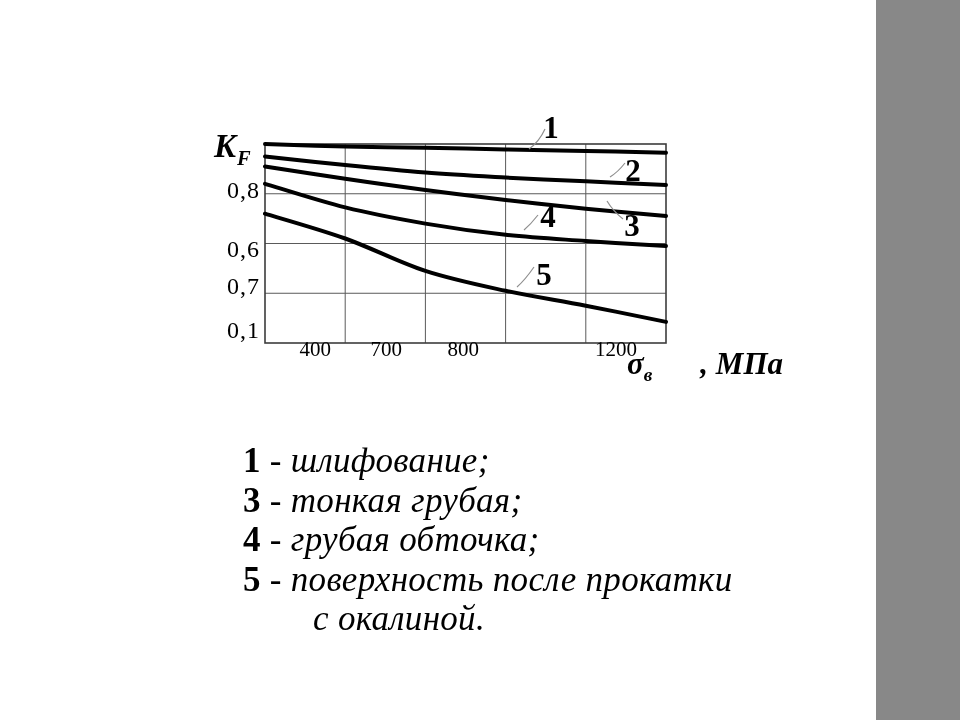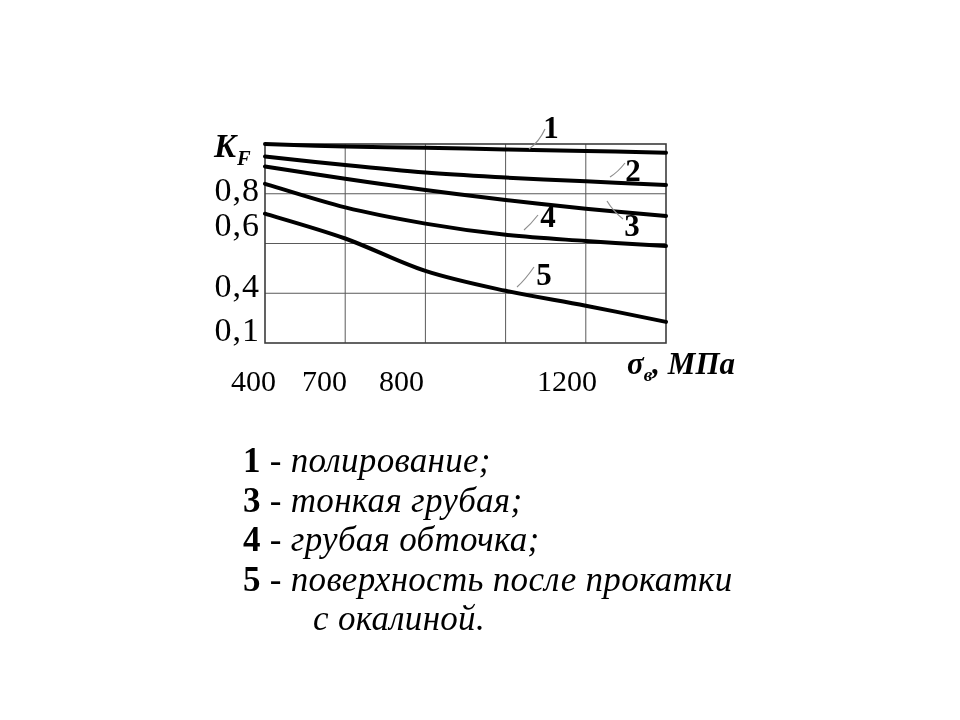--- a/index.html
+++ b/index.html
@@ -1,18 +1,18 @@
 <!DOCTYPE html>
 <html><head>
 <meta charset="utf-8">
 <style>
   html, body { margin: 0; padding: 0; background: #888; }
   .slide {
     position: relative;
-    width: 960px; height: 720px;
+    width: 876px; height: 720px;
     background: #ffffff;
     overflow: hidden;
     font-family: "Liberation Serif", "DejaVu Serif", serif;
     color: #000;
   }
   #chart-svg { position: absolute; left: 0; top: 0; }
   #chart-svg .gridline { stroke: #5a5a5a; stroke-width: 1; }
   #chart-svg .frame { fill: none; stroke: #3c3c3c; stroke-width: 1.6; }
   #chart-svg .curve { fill: none; stroke: #000; stroke-width: 4; stroke-linecap: round; }
   #chart-svg .leader { fill: none; stroke: #8f8f8f; stroke-width: 1.2; }
@@ -22,31 +22,31 @@
   .kf-label {
     left: 214px; top: 128px;
     font-size: 33px; font-style: italic; font-weight: bold;
     letter-spacing: 1px;
   }
   .kf-label sub, .sigma-label sub {
     font-size: 0.62em; line-height: 0;
   }
   .ytick {
     width: 70px; left: 190px; height: 34px; line-height: 34px;
-    text-align: right; font-size: 34px; letter-spacing: 1px;
+    text-align: right; font-size: 24px; letter-spacing: 1px;
   }
   .xtick {
-    width: 100px; height: 32px; line-height: 32px; top: 365px;
-    text-align: left; font-size: 30px;
+    width: 100px; height: 32px; line-height: 32px; top: 333px;
+    text-align: right; font-size: 21px;
   }
   .sigma-label {
     left: 627px; top: 346px;
     font-size: 31px; font-style: italic; font-weight: bold;
   }
-  .sigma-label .unit { font-weight: bold; }
+  .sigma-label .unit { font-weight: bold; margin-left: 48px; }
 
   .curve-num {
     width: 30px; height: 34px; line-height: 34px;
     text-align: center; font-size: 31px; font-weight: bold;
   }
 
   .legend {
     left: 243px; top: 441px;
     font-size: 35px; line-height: 39.5px;
     letter-spacing: 0.3px;
@@ -83,38 +83,38 @@
     <path class="leader" d="M529,149 Q539,142 545,129"></path>
     <path class="leader" d="M610,177 Q618,172 625,163"></path>
     <path class="leader" d="M607,201 Q613,211 623,219"></path>
     <path class="leader" d="M524,230 Q531,224 538,215"></path>
     <path class="leader" d="M517,287 Q525,280 534,267"></path>
   </svg>
 
   <div class="abs kf-label"><span>K</span><sub>F</sub></div>
 
   <div class="abs ytick" style="top:173px">0,8</div>
-  <div class="abs ytick" style="top:208px">0,6</div>
-  <div class="abs ytick" style="top:269px">0,4</div>
+  <div class="abs ytick" style="top:232px">0,6</div>
+  <div class="abs ytick" style="top:269px">0,7</div>
   <div class="abs ytick" style="top:313px">0,1</div>
 
   <div class="abs xtick" style="left:231px">400</div>
   <div class="abs xtick" style="left:302px">700</div>
   <div class="abs xtick" style="left:379px">800</div>
   <div class="abs xtick" style="left:537px">1200</div>
 
   <div class="abs sigma-label"><span>σ</span><sub>в</sub><span class="unit">, МПа</span></div>
 
   <div class="abs curve-num" style="left:536px; top:111px">1</div>
   <div class="abs curve-num" style="left:618px; top:154px">2</div>
   <div class="abs curve-num" style="left:617px; top:209px">3</div>
   <div class="abs curve-num" style="left:533px; top:200px">4</div>
   <div class="abs curve-num" style="left:529px; top:258px">5</div>
 
   <div class="abs legend">
-    <div class="legend-row"><span class="lnum">1</span><span class="ldash">-</span><span class="lword">полирование;</span></div>
+    <div class="legend-row"><span class="lnum">1</span><span class="ldash">-</span><span class="lword">шлифование;</span></div>
     <div class="legend-row"><span class="lnum">3</span><span class="ldash">-</span><span class="lword">тонкая грубая;</span></div>
     <div class="legend-row"><span class="lnum">4</span><span class="ldash">-</span><span class="lword">грубая обточка;</span></div>
     <div class="legend-row"><span class="lnum">5</span><span class="ldash">-</span><span class="lword">поверхность после прокатки</span></div>
     <div class="legend-row"><span class="cont">с окалиной.</span></div>
   </div>
 
 </div>
 
 </body></html>

